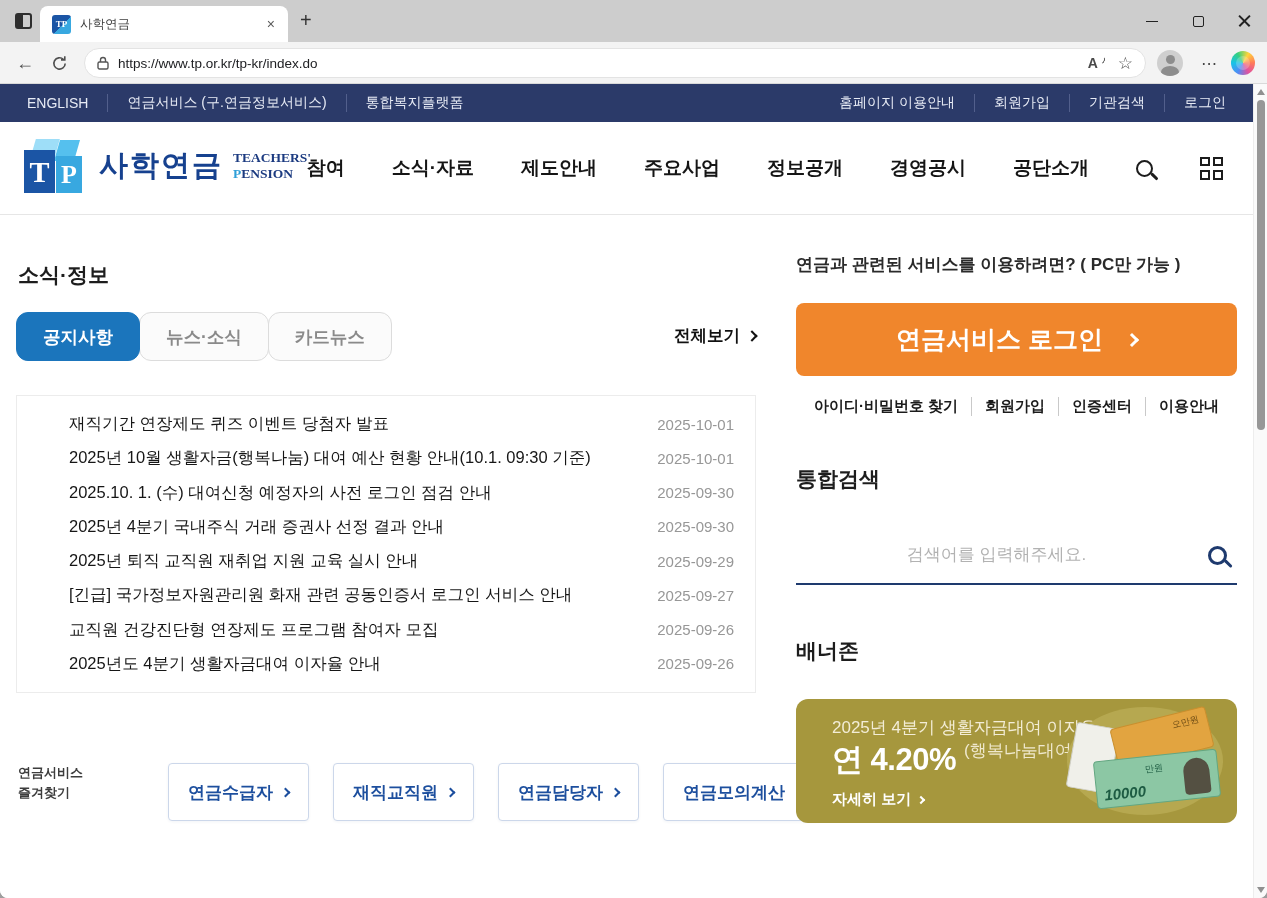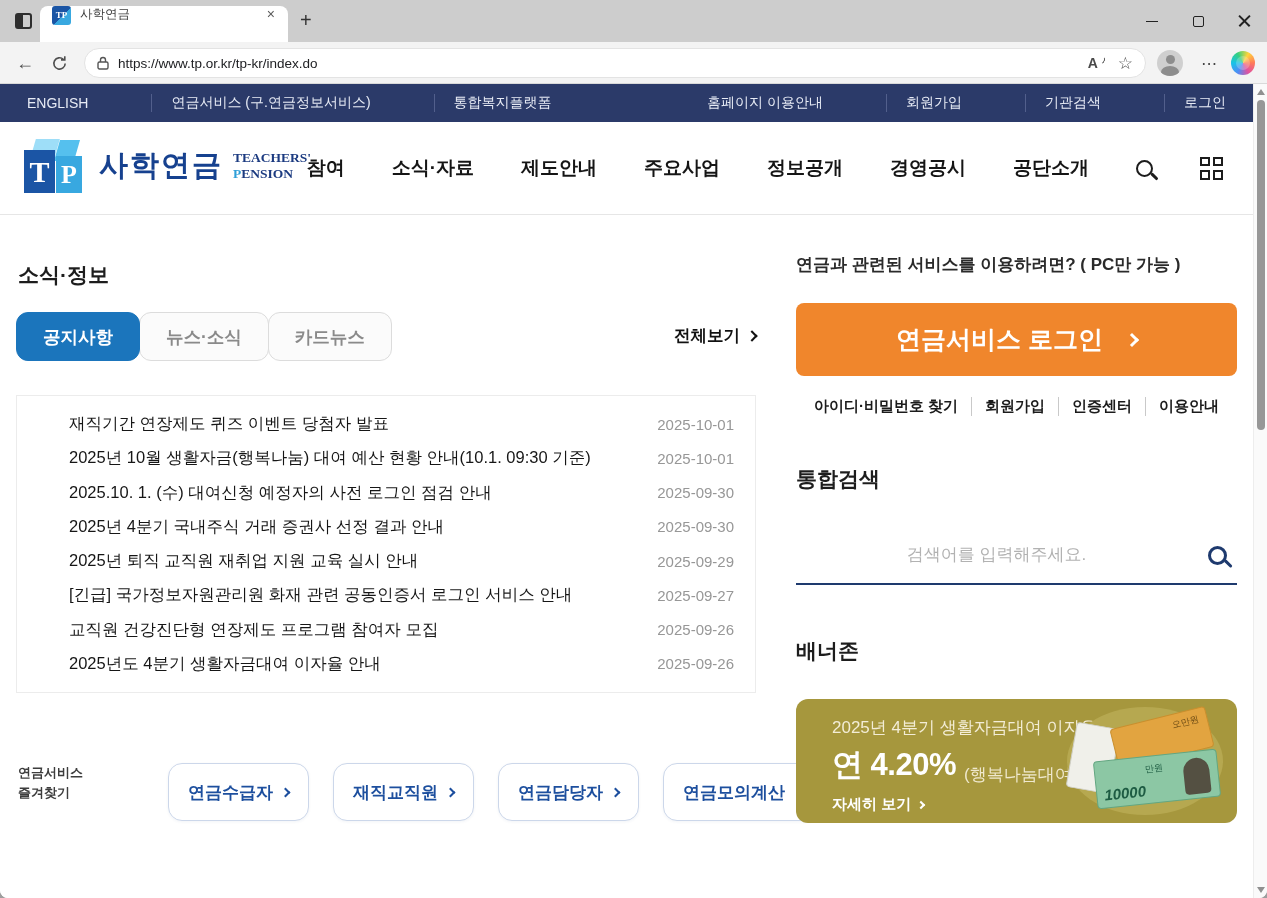--- a/index.html
+++ b/index.html
@@ -7,21 +7,21 @@
   body { font-family:"Liberation Sans","DejaVu Sans",sans-serif; }
   .window { position:relative; width:1267px; height:898px; overflow:hidden;
             border-radius:0 0 8px 8px; background:#fff; }
 
   
   .titlebar { position:absolute; left:0; top:0; width:100%; height:42px; background:#cdcdcd; }
   .ws-icon { position:absolute; left:15px; top:13px; width:17px; height:16px;
              border:2px solid #2e2e2e; border-radius:3px; }
   .ws-icon::before { content:""; position:absolute; left:0; top:0; width:6px; height:12px; background:#2e2e2e; }
   .tab { position:absolute; left:40px; top:6px; width:248px; height:36px; background:#fff;
-         border-radius:8px 8px 0 0; display:flex; align-items:flex-start; padding:0 10px 0 12px; }
+         border-radius:8px 8px 0 0; display:flex; align-items:center; padding:0 10px 0 12px; }
   .favicon { width:19px; height:19px; border-radius:3px; background:linear-gradient(135deg,#1b55a5 55%,#38a8e0 55%);
              color:#fff; font:700 9px/19px "Liberation Serif",serif; text-align:center; flex:0 0 auto; }
   .tab-title { flex:1; margin-left:9px; font-size:12.5px; color:#3d3d3d; white-space:nowrap; overflow:hidden; }
   .tab-close { font-size:14px; color:#5a5a5a; padding:0 3px; cursor:default; }
   .newtab { position:absolute; left:300px; top:9px; font-size:20px; font-weight:400; color:#333; }
   .winbtn { position:absolute; top:0; width:46px; height:42px; display:flex; align-items:center; justify-content:center; }
   .winbtn.min { left:1129px; } .winbtn.max { left:1175px; } .winbtn.cls { left:1221px; }
   .glyph-min { width:12px; height:0; border-top:1.6px solid #222; }
   .glyph-max { width:11px; height:11px; border:1.6px solid #222; border-radius:2px; }
   .glyph-x { position:relative; width:13px; height:13px; }
@@ -47,21 +47,21 @@
   .dots { position:absolute; left:1196px; top:0; height:42px; width:26px; display:flex; align-items:center;
           justify-content:center; font-size:16px; color:#444; }
   .copilot { position:absolute; left:1231px; top:9px; width:24px; height:24px; border-radius:50%;
              background:conic-gradient(from 210deg,#4e8df5,#19c3e8,#35d07f,#ffd43b,#ff7a59,#e052a0,#4e8df5); }
   .copilot::after { content:""; position:absolute; inset:5px; border-radius:50%; background:#f3f3f3; opacity:.25; }
 
   
   .site-topbar { position:absolute; left:0; top:84px; width:100%; height:38px; background:#2b3a69;
                  display:flex; align-items:center; justify-content:space-between; padding:0 41px 0 27px;
                  color:#e7ebf5; font-size:14px; }
-  .tb-list { display:flex; list-style:none; align-items:center;gap:44px; }
+  .tb-list { display:flex; list-style:none; align-items:center; }
   .tb-list li { padding:0 19px; border-left:1px solid #525f8c; white-space:nowrap; }
   .tb-list li:first-child { border-left:none; padding-left:0; }
   .tb-list.right li:last-child { padding-right:0; }
 
   
   .site-header { position:absolute; left:0; top:122px; width:100%; height:93px; background:#fff;
                  border-bottom:1px solid #e6e6e6; }
   .logo { position:absolute; left:24px; top:17px; display:flex; align-items:center; }
   .mark { position:relative; width:62px; height:54px; flex:0 0 auto; }
   .mark .pg1 { position:absolute; left:9px; top:0; width:24px; height:20px; background:#9edef8; transform:skewX(-16deg); }
@@ -98,21 +98,21 @@
   .chev { display:inline-block; width:8px; height:8px; border-top:2px solid currentColor;
           border-right:2px solid currentColor; transform:rotate(45deg); }
   .notice-card { position:absolute; left:0; top:180px; width:740px; height:298px;
                  border:1px solid #ececec; padding:11px 21px; display:flex; flex-direction:column; }
   .notice-row { flex:1; display:flex; align-items:center; justify-content:space-between;margin-left:31px; }
   .notice-row .t { font-size:16.5px; color:#161616; font-weight:500; white-space:nowrap; overflow:hidden; }
   .notice-row .d { font-size:15px; color:#979797; margin-left:18px; flex:0 0 auto; }
 
   .fav-title { position:absolute; left:2px; top:548px; font-size:13px; font-weight:700; color:#3d3d3d; line-height:1.5; }
   .fav-btns { position:absolute; left:152px; top:548px; display:flex; gap:24px; }
-  .favbtn { height:58px; padding:0 19px; background:#fff; border:1px solid #ccd7ea; border-radius:14px;
+  .favbtn { height:58px; padding:0 19px; background:#fff; border:1px solid #ccd7ea; border-radius:4px;
             box-shadow:0 1px 3px rgba(30,60,120,.06); display:flex; align-items:center; gap:9px;
             font-size:17px; font-weight:700; color:#1d4f9e; white-space:nowrap; }
   .favbtn .chev { width:7px; height:7px; }
 
   .svc-head { position:absolute; left:0; top:38px; font-size:17px; font-weight:600; color:#2a2a2a; white-space:nowrap; }
   .login-btn { position:absolute; left:0; top:88px; width:441px; height:73px; background:#f0862c; border:none;
                border-radius:8px; display:flex; align-items:center; justify-content:center; gap:24px;
                color:#fff; font-size:25px; font-weight:700; font-family:inherit; }
   .login-btn .chev { width:10px; height:10px; border-width:3px; margin-top:1px; }
   .svc-links { position:absolute; left:0; top:182px; width:441px; display:flex; justify-content:center; list-style:none; }
@@ -125,21 +125,21 @@
   .search-input { flex:1; border:none; outline:none; font-size:17px; color:#1d4ed8; font-family:inherit; background:transparent;text-align:center; }
   .search-input::placeholder { color:#b2b2b2; }
   .search-btn { width:40px; height:40px; background:none; border:none; display:flex; align-items:center; justify-content:center; }
   .mag.navy { width:19px; height:19px; border-color:#1e3a6e; border-width:3px; }
   .mag.navy::after { background:#1e3a6e; width:10px; height:3.4px; right:-9px; bottom:-4px; }
 
   .banner-title { position:absolute; left:0; top:422px; }
   .banner { position:absolute; left:0; top:484px; width:441px; height:124px; background:#a6973d;
             border-radius:12px; overflow:hidden; padding:17px 0 0 36px; }
   .bn-line1 { font-size:17px; color:#f3edd6; }
-  .bn-rate-row { margin-top:5px; display:flex; align-items:flex-end; gap:8px; }
+  .bn-rate-row { display:flex; align-items:flex-start; gap:8px; }
   .bn-rate { font-size:31px; font-weight:800; color:#fff; letter-spacing:-.5px; }
   .bn-note { font-size:17px; color:#efe8cd; }
   .bn-more { margin-top:9px; display:flex; align-items:center; gap:7px; font-size:15px; font-weight:700; color:#fff; }
   .bn-more .chev { width:6px; height:6px; }
   .bn-art { position:absolute; right:0; top:0; width:200px; height:124px; }
   .blob { position:absolute; right:14px; top:8px; width:156px; height:108px; border-radius:50%; background:#b6a850; }
   .note { position:absolute; border-radius:4px; }
   .note.gray { right:122px; top:26px; width:44px; height:66px; background:#f0f0ea; border:1px solid #cfcfc6; transform:rotate(10deg); }
   .note.orange { right:26px; top:18px; width:98px; height:42px; background:#e2a440; border:1px solid #c98f2e;
                  transform:rotate(-14deg); color:#6b4a14; font-size:9px; text-align:right; padding:4px 8px 0 0; }

